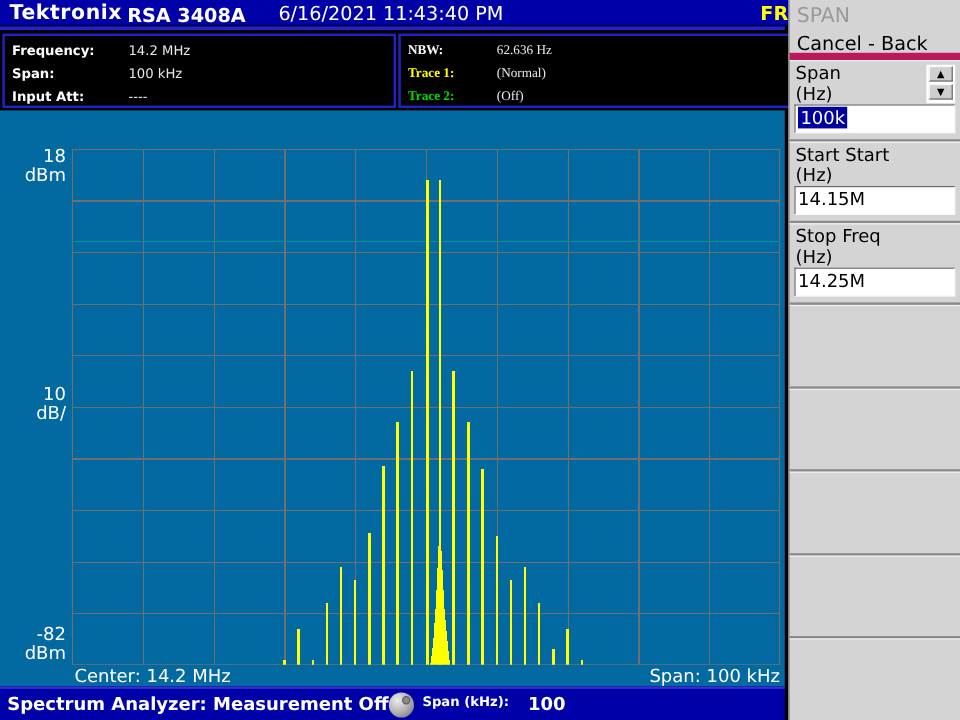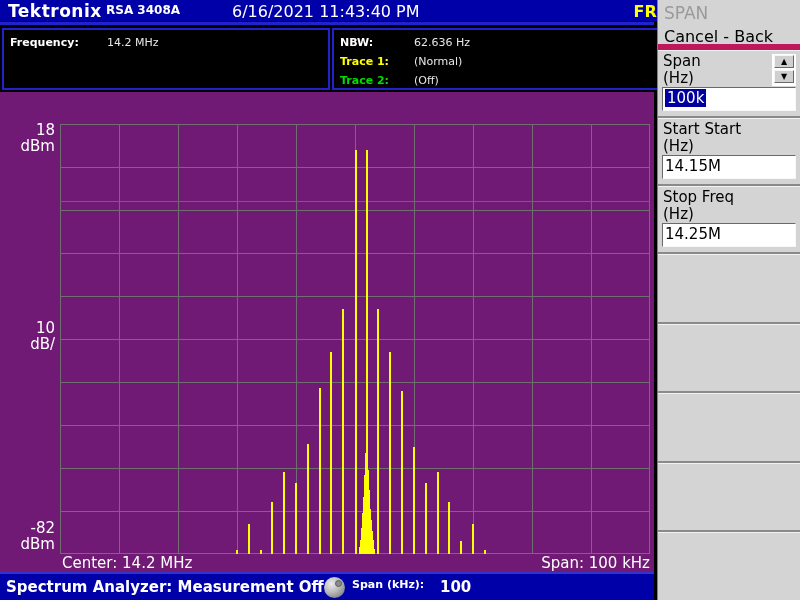--- a/index.html
+++ b/index.html
@@ -4,34 +4,34 @@
 <style>
   html,body{margin:0;padding:0;background:#000;}
   *{box-sizing:border-box;}
   .screen{
     position:relative;width:800px;height:600px;background:#000;
     font-family:"DejaVu Sans","Liberation Sans",sans-serif;overflow:hidden;
   }
   
   .titlebar{position:absolute;left:0;top:0;width:729px;height:21px;background:#0000a8;}
   .brand{position:absolute;left:8px;top:1px;color:#fff;font-size:17px;font-weight:bold;letter-spacing:.5px;}
-  .model{position:absolute;left:106px;top:3px;color:#fff;font-size:12px;font-weight:bold;}
+  .model{position:absolute;left:106px;top:3px;color:#fff;font-size:16px;font-weight:bold;}
   .datetime{position:absolute;left:232px;top:2px;color:#fff;font-size:16px;}
   .freerun{position:absolute;right:6px;top:2px;color:#ffff00;font-size:16px;font-weight:bold;}
   .accent-line{position:absolute;left:0;top:22px;width:654px;height:3px;background:#2222cc;}
   
   .info-box{position:absolute;top:28px;height:62px;background:#000;border:2px solid #2222cc;padding-top:3px;}
   .info-box.left{left:2px;width:328px;}
-  .info-box.right{left:332px;width:348px;}
+  .info-box.right{left:332px;width:348px;font-family:Liberation Serif, serif;}
   .info-row{display:flex;height:19px;line-height:19px;font-size:11px;color:#fff;padding-left:6px;}
   .info-row .lab{font-weight:bold;width:97px;flex:none;}
   .info-box.right .info-row .lab{width:74px;}
   .info-row .val{color:#e8e8e8;}
   
-  .plot{position:absolute;left:0;top:92px;width:654px;height:480px;background:#701a75;}
+  .plot{position:absolute;left:0;top:92px;width:654px;height:480px;background:#0369a1;}
   #spectrum-svg{position:absolute;left:60px;top:32px;width:590px;height:430px;shape-rendering:crispEdges;}
   .ylab{position:absolute;left:0;width:55px;text-align:right;color:#fff;font-size:15px;line-height:16px;}
   .ylab.top{top:30px;}
   .ylab.mid{top:228px;}
   .ylab.bot{top:428px;}
   .xlab{position:absolute;top:462px;color:#fff;font-size:15px;}
   .xlab.center{left:62px;}
   .xlab.span{right:4px;}
   
   .statusbar{position:absolute;left:0;top:572px;width:654px;height:44px;background:#0000a8;border-top:2px solid #3333cc;color:#fff;}
@@ -71,20 +71,28 @@
     <span class="model">RSA 3408A</span>
     <span class="datetime">6/16/2021 11:43:40 PM</span>
     <span class="freerun">FREE RUN</span>
   </div>
   <div class="accent-line"></div>
 
   <div class="info-box left">
     <div class="info-row">
       <span class="lab">Frequency:</span>
       <span class="val">14.2 MHz</span>
+    </div>
+    <div class="info-row">
+      <span class="lab">Span:</span>
+      <span class="val">100 kHz</span>
+    </div>
+    <div class="info-row">
+      <span class="lab">Input Att:</span>
+      <span class="val">----</span>
     </div>
   </div>
 
   <div class="info-box right">
     <div class="info-row">
       <span class="lab" style="color:#ffffff">NBW:</span>
       <span class="val">62.636 Hz</span>
     </div>
     <div class="info-row">
       <span class="lab" style="color:#ffff00">Trace 1:</span>

